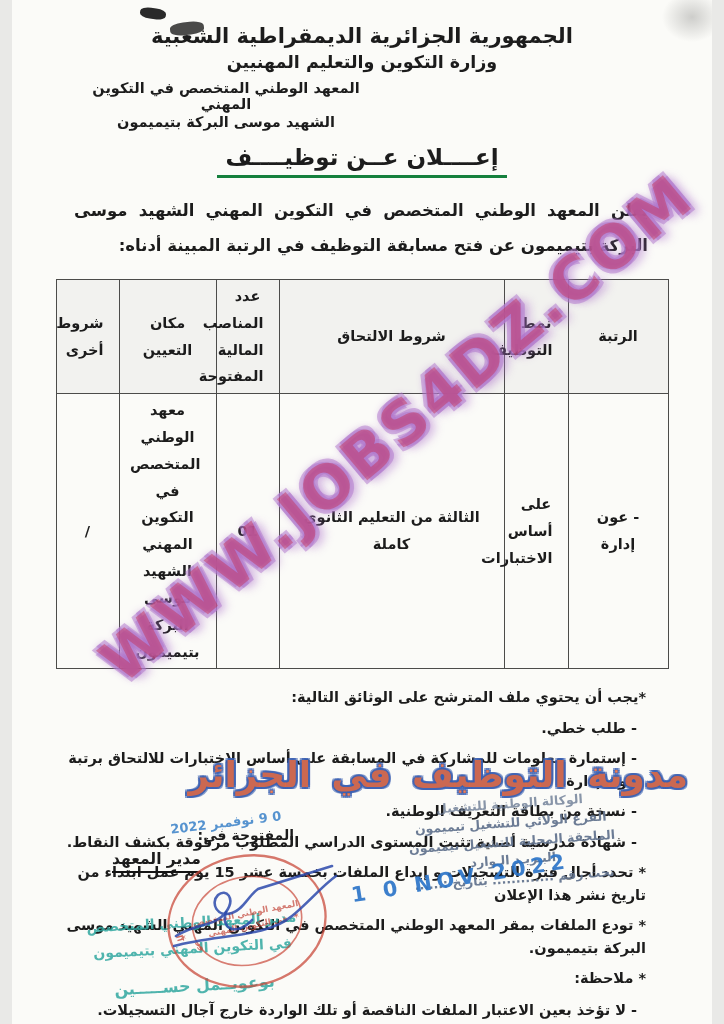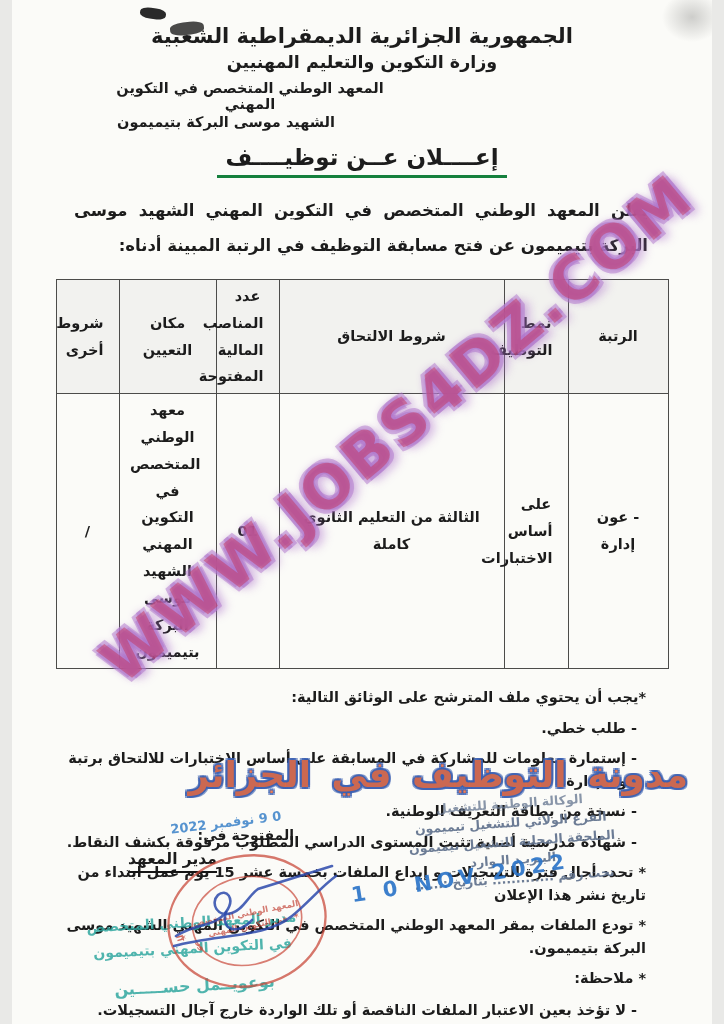--- a/index.html
+++ b/index.html
@@ -6,21 +6,21 @@
   .page{
     position:relative;width:700px;height:1024px;margin:0 auto;
     background:#fbfbf8;overflow:hidden;
     font-family:"DejaVu Sans",sans-serif;color:#1c1c1c;direction:rtl;
   }
   
   .hdr{padding-top:24px;}
   .hdr-l1{text-align:center;font-size:21px;font-weight:800;letter-spacing:-.5px;}
   .hdr-l2{text-align:center;font-size:17.5px;font-weight:800;margin-top:4px;}
   .hdr-sub{margin-top:8px;text-align:center;font-size:14.5px;font-weight:800;}
-  .hdr-l3{padding-left:88px;text-align:left;}
+  .hdr-l3{padding-left:64px;text-align:left;}
   .hdr-l3 > span{display:inline-block;width:300px;text-align:center;}
   .hdr-l4{padding-left:64px;text-align:left;margin-top:2px;}
   .hdr-l4 > span{display:inline-block;width:300px;text-align:center;}
   
   .title-wrap{text-align:center;margin-top:14px;}
   .title-wrap span{
     display:inline-block;font-size:23px;font-weight:800;
     border-bottom:3px solid #15803d;padding:0 8px 5px;
   }
   
@@ -64,21 +64,21 @@
       -2px 2px 0 rgba(58,95,177,.6),2px -2px 0 rgba(58,95,177,.6);
   }
   
   .place-date{position:absolute;top:827px;right:418px;font-size:14px;font-weight:800;z-index:3;}
   .date-ar{
     position:absolute;top:815px;left:158px;z-index:4;
     transform:rotate(-7deg);color:rgba(56,128,200,.85);
     font-size:13px;font-weight:700;
   }
   .director-title{
-    position:absolute;top:850px;left:116px;z-index:3;
+    position:absolute;top:850px;left:100px;z-index:3;
     font-size:15.5px;font-weight:800;border-bottom:2.5px solid #151515;padding-bottom:3px;
   }
   .anem{
     position:absolute;top:795px;right:82px;width:236px;z-index:2;
     transform:rotate(-4deg);text-align:center;
     color:rgba(100,117,143,.95);font-size:12.5px;font-weight:800;line-height:1.5;
   }
   .anem .a1{opacity:.8;}
   .date-en{
     position:absolute;top:866px;left:338px;z-index:4;

